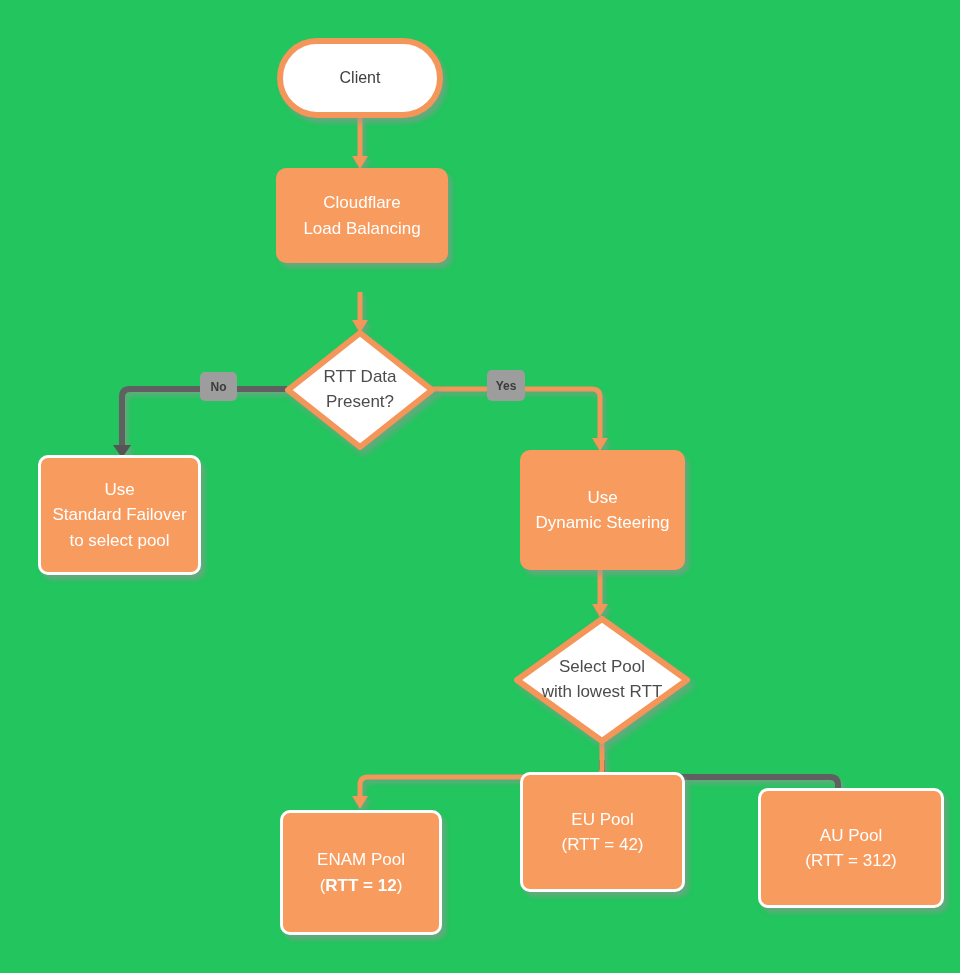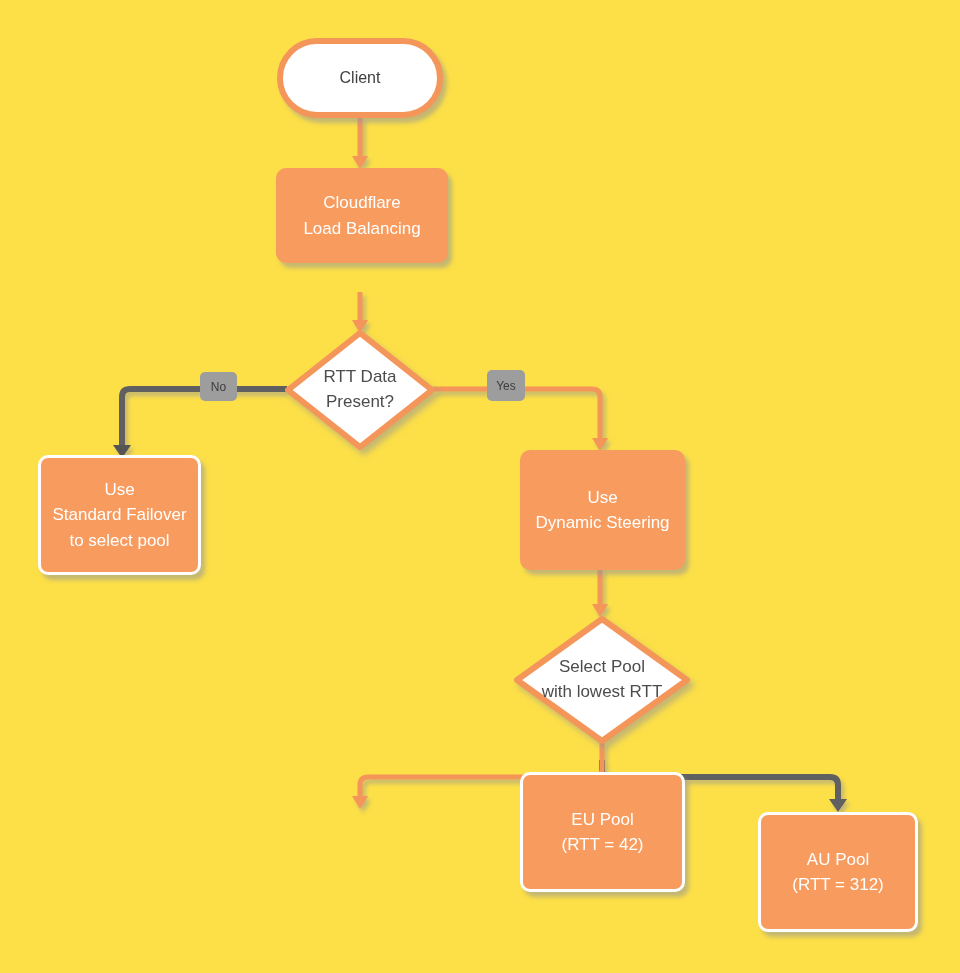--- a/index.html
+++ b/index.html
@@ -5,21 +5,21 @@
   html, body {
     margin: 0;
     padding: 0;
     background: #000;
     font-family: "Liberation Sans", "DejaVu Sans", sans-serif;
   }
   #canvas {
     position: relative;
     width: 960px;
     height: 973px;
-    background: #fde047;
+    background: #22c55e;
     overflow: hidden;
   }
   
   #connectors {
     position: absolute;
     left: 0; top: 0;
     width: 960px; height: 973px;
     filter: drop-shadow(3px 4px 2px rgba(150,150,150,0.55));
   }
   
@@ -74,21 +74,21 @@
   }
   .edge-badge {
     position: absolute;
     display: flex;
     align-items: center;
     justify-content: center;
     background: #9d9d9d;
     border-radius: 5px;
     color: #3b3b3b;
     font-size: 12px;
-    font-weight: normal;
+    font-weight: bold;
   }
   .pool-line2 { display: block; }
   .bold { font-weight: bold; }
 </style>
 </head>
 <body>
 
 <div id="canvas">
 
   <svg id="connectors" viewBox="0 0 960 973" xmlns="http://www.w3.org/2000/svg">
@@ -155,28 +155,34 @@
   </div>
 
   <div class="diamond-wrap" style="left:511px; top:613px; width:182px; height:134px;">
     <svg width="182" height="134" viewBox="0 0 182 134">
       <polygon points="91,6 176,67 91,128 6,67" fill="#ffffff" stroke="#F4955A" stroke-width="6" stroke-linejoin="round"></polygon>
     </svg>
     <div class="diamond-label">Select Pool
 with lowest RTT</div>
   </div>
 
+  <div class="node process bordered" style="left:280px; top:810px; width:162px; height:125px;">
+    <span>
+      <span>ENAM Pool</span>
+      <span class="pool-line2"><span>(</span><span class="bold">RTT = 12</span><span>)</span></span>
+    </span>
+  </div>
 
   <div class="node process bordered" style="left:520px; top:772px; width:165px; height:120px;">
     <span>
       <span>EU Pool</span>
       <span class="pool-line2">(RTT = 42)</span>
     </span>
   </div>
 
-  <div class="node process bordered" style="left:758px; top:812px; width:160px; height:120px;">
+  <div class="node process bordered" style="left:758px; top:788px; width:186px; height:120px;">
     <span>
       <span>AU Pool</span>
       <span class="pool-line2">(RTT = 312)</span>
     </span>
   </div>
 
 </div>
 
 </body></html>

